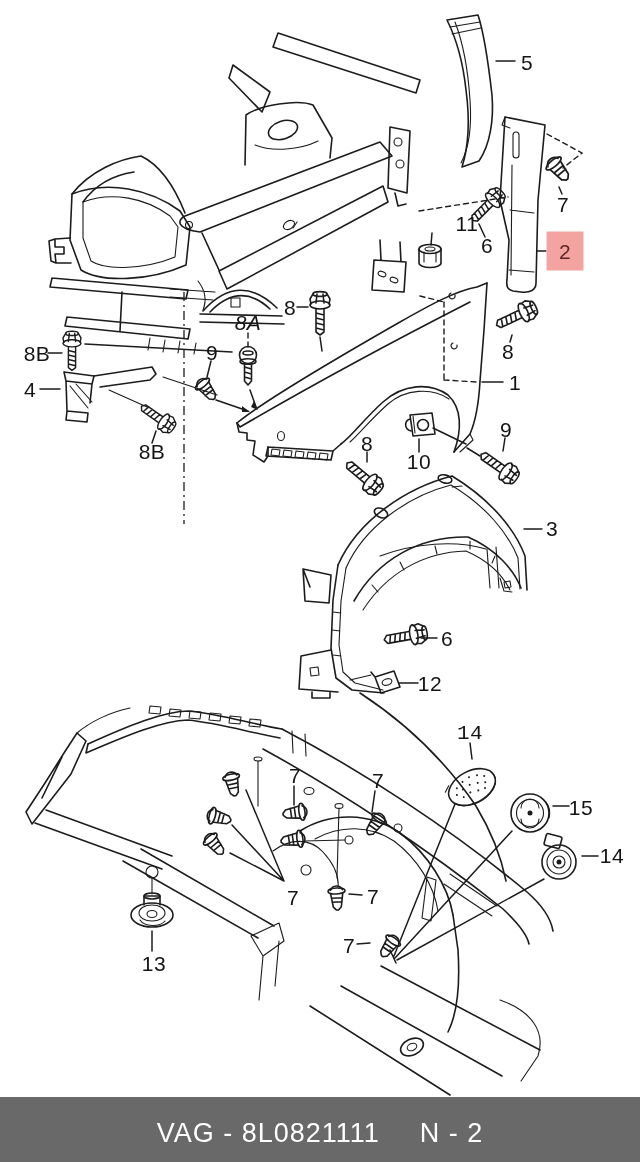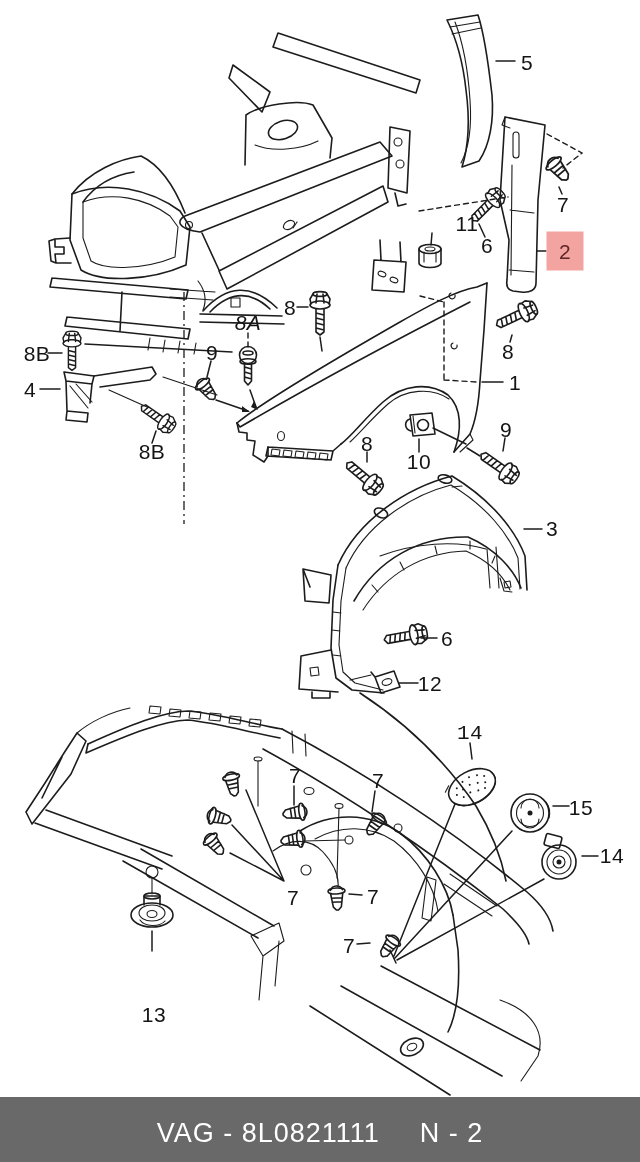--- a/index.html
+++ b/index.html
@@ -301,21 +301,21 @@
       <div class="callout" style="left: 447px; top: 638px;">6</div>
       <div class="callout" style="left: 430px; top: 683px;">12</div>
       <div class="callout" style="left: 470px; top: 733px; font-family: Liberation Mono, monospace;">14</div>
       <div class="callout" style="left: 581px; top: 807px;">15</div>
       <div class="callout" style="left: 612px; top: 855px;">14</div>
       <div class="callout" style="left: 295px; top: 775px;">7</div>
       <div class="callout" style="left: 378px; top: 780px;">7</div>
       <div class="callout" style="left: 293px; top: 897px;">7</div>
       <div class="callout" style="left: 373px; top: 896px;">7</div>
       <div class="callout" style="left: 349px; top: 945px;">7</div>
-      <div class="callout" style="left: 154px; top: 1014px;">13</div>
+      <div class="callout" style="left: 154px; top: 963px;">13</div>
     </div>
 
 <div class="footer">
   <span>VAG - 8L0821111</span>
   <span>N - 2</span>
 </div>
 
 </div>
 
 </body></html>

